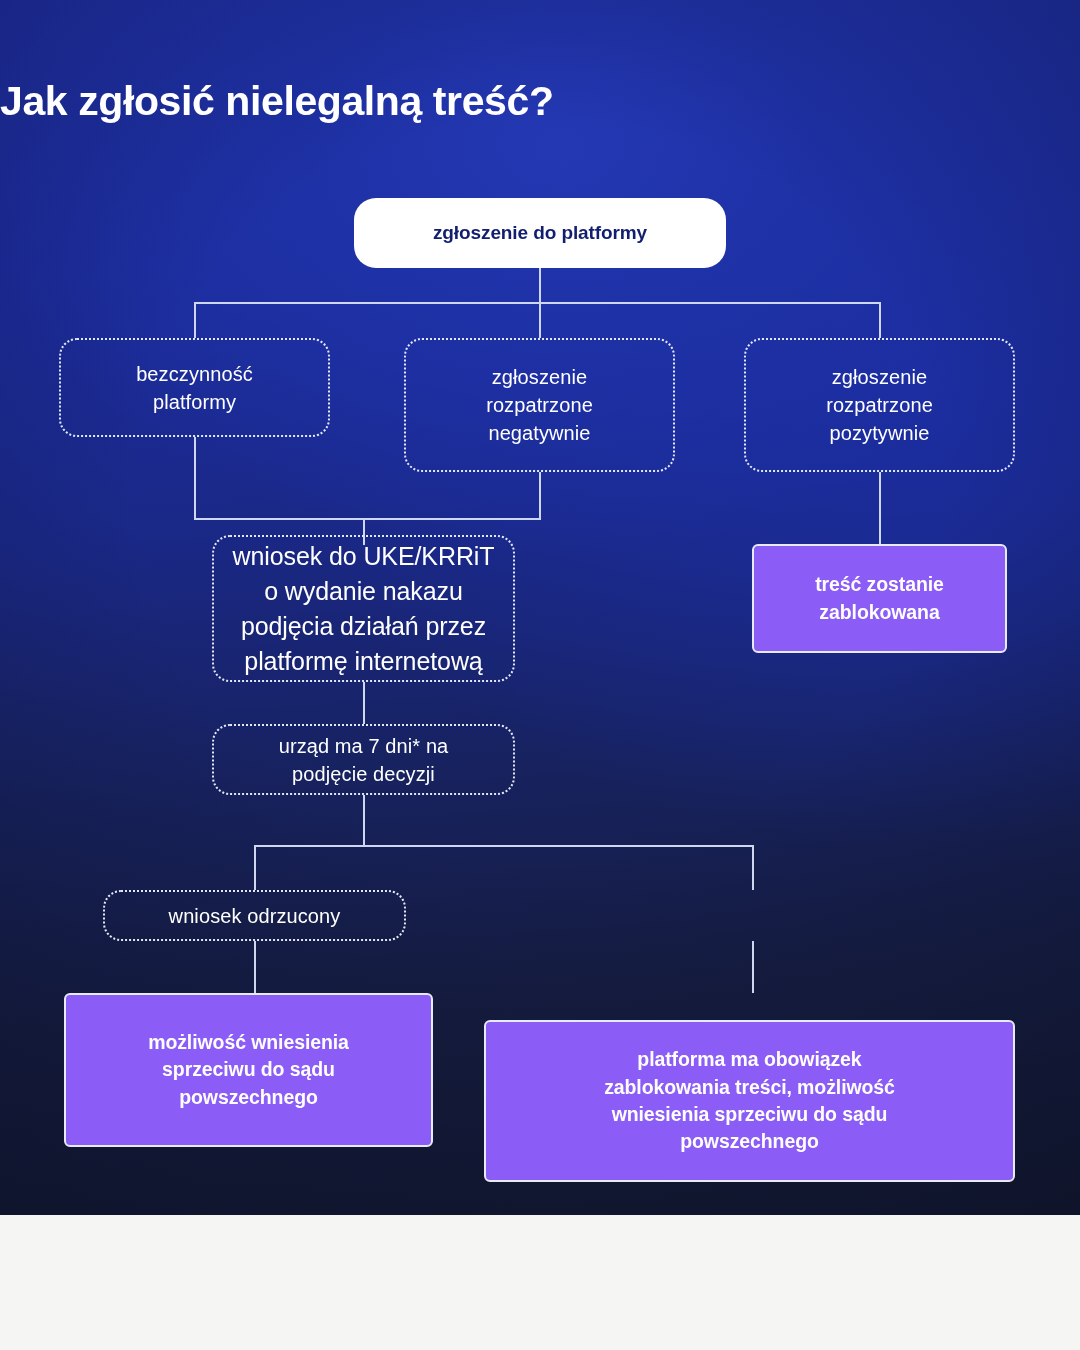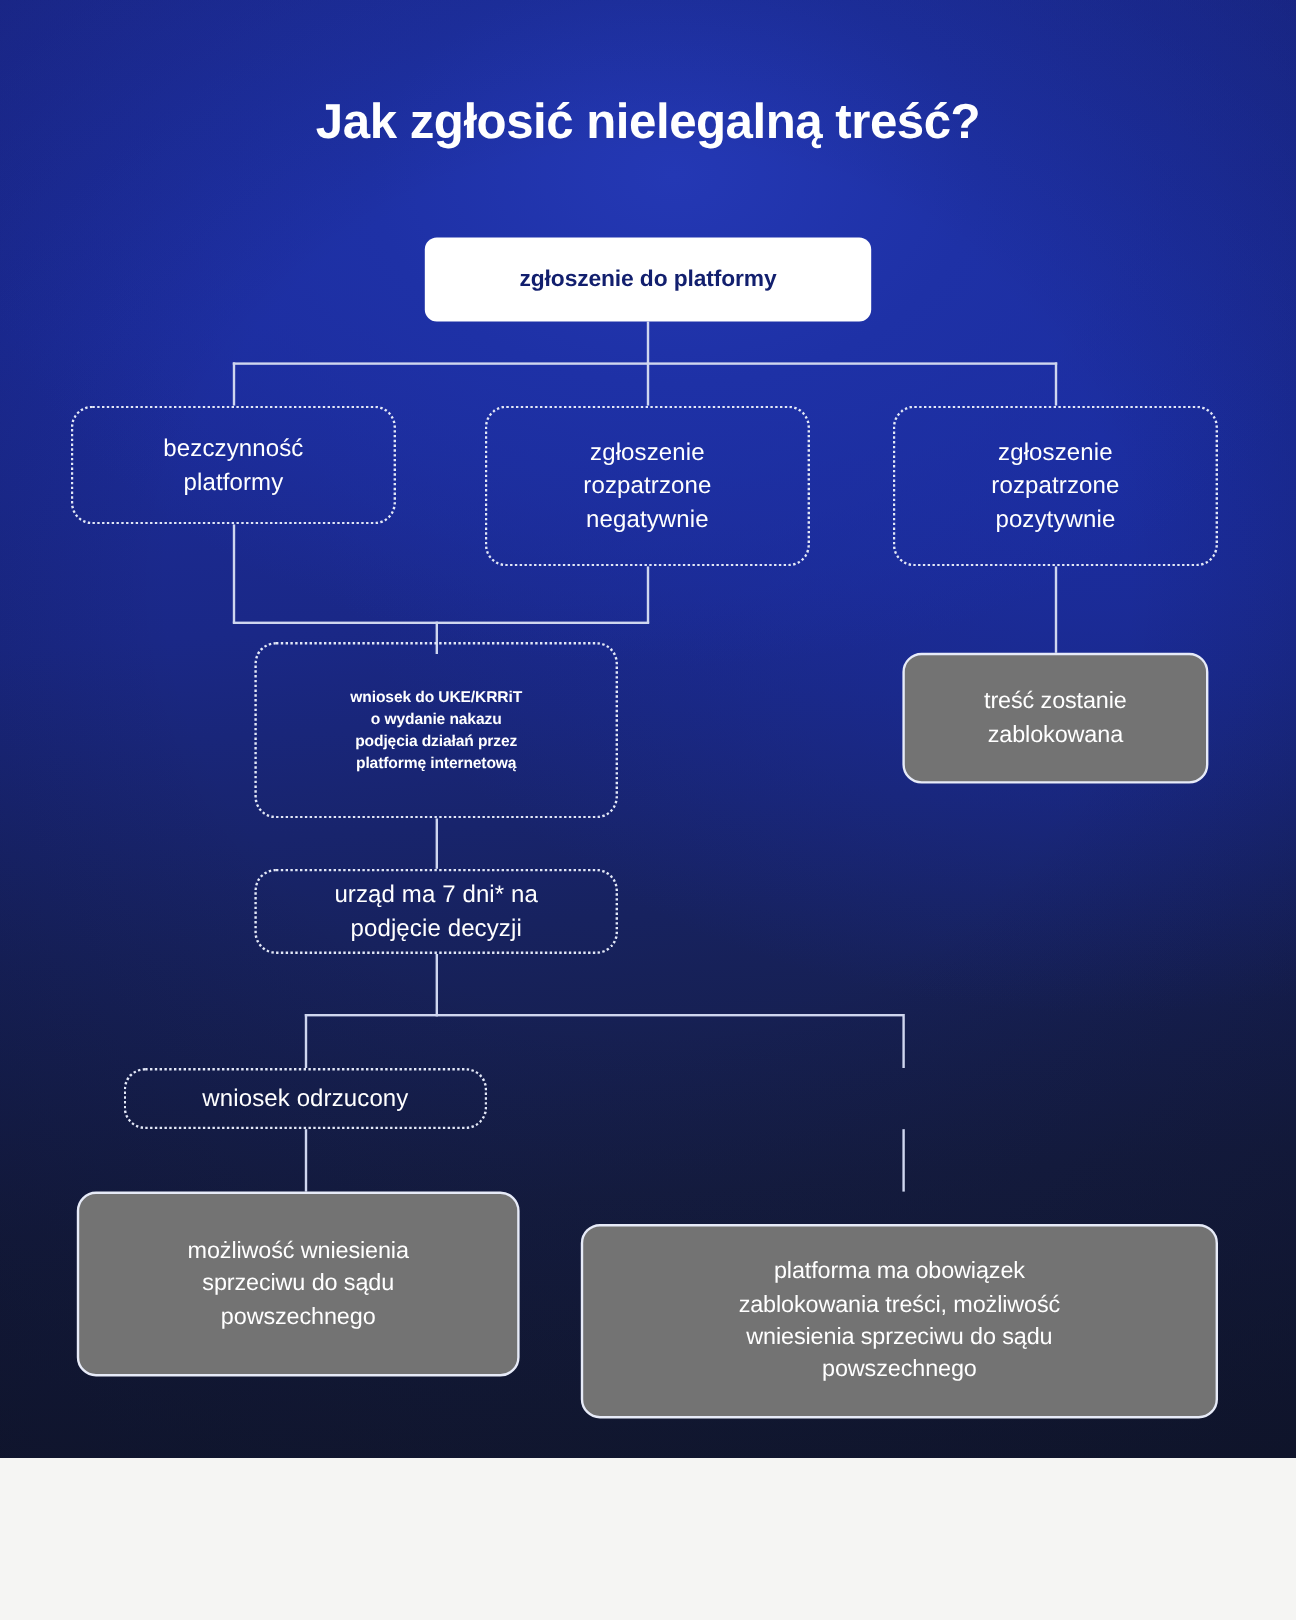--- a/index.html
+++ b/index.html
@@ -23,47 +23,47 @@
     position:absolute;left:0;top:0;width:1080px;height:1215px;
     background:radial-gradient(ellipse 1000px 900px at 50% 40%, rgba(0,0,0,0) 40%, rgba(8,10,28,.40) 100%);
   }
   .footerbg{
     position:absolute;left:0;top:1215px;width:1080px;height:135px;
     background:#f5f5f3;
   }
 
   
   .title{
-    position:absolute;left:0;top:78px;width:1080px;text-align:center;
+    position:absolute;left:0;top:78px;width:1080px;text-align:left;
     font-size:41px;font-weight:bold;color:#ffffff;letter-spacing:-0.4px;
   }
 
   
   .ln{position:absolute;background:#cfd6ef;}
   .lnv{width:2px;}
   .lnh{height:2px;}
 
   
   .box{
     position:absolute;box-sizing:border-box;
     display:flex;align-items:center;justify-content:center;text-align:center;
     color:#ffffff;line-height:1.40;
   }
   .box-white{
-    background:#ffffff;color:#121f6e;border-radius:10px;
+    background:#ffffff;color:#121f6e;border-radius:22px;
     font-weight:bold;font-size:19px;letter-spacing:-0.1px;justify-content:center;
   }
   .box-dotted{
     border:2px dotted #e3e8f7;border-radius:18px;
     font-size:20px;font-weight:normal;letter-spacing:.1px;
   }
-  .box-dotted.bold{font-weight:bold;font-size:13px;letter-spacing:-0.1px;}
+  .box-dotted.bold{font-weight:normal;font-size:25px;letter-spacing:-0.1px;}
   .box-solid{
-    border:2px solid #e7ebf8;border-radius:16px;background:#737373;
-    font-weight:normal;font-size:19.5px;letter-spacing:-0.1px;
+    border:2px solid #e7ebf8;border-radius:6px;background:#8b5cf6;
+    font-weight:bold;font-size:19.5px;letter-spacing:-0.1px;
   }
 
   
   .footnote{
     position:absolute;left:588px;top:716px;width:420px;
     color:#e6eaf6;font-size:13.5px;line-height:1.72;letter-spacing:.1px;
   }
 
   
   .f-wrap{position:absolute;left:0;top:1215px;width:1080px;height:135px;}

